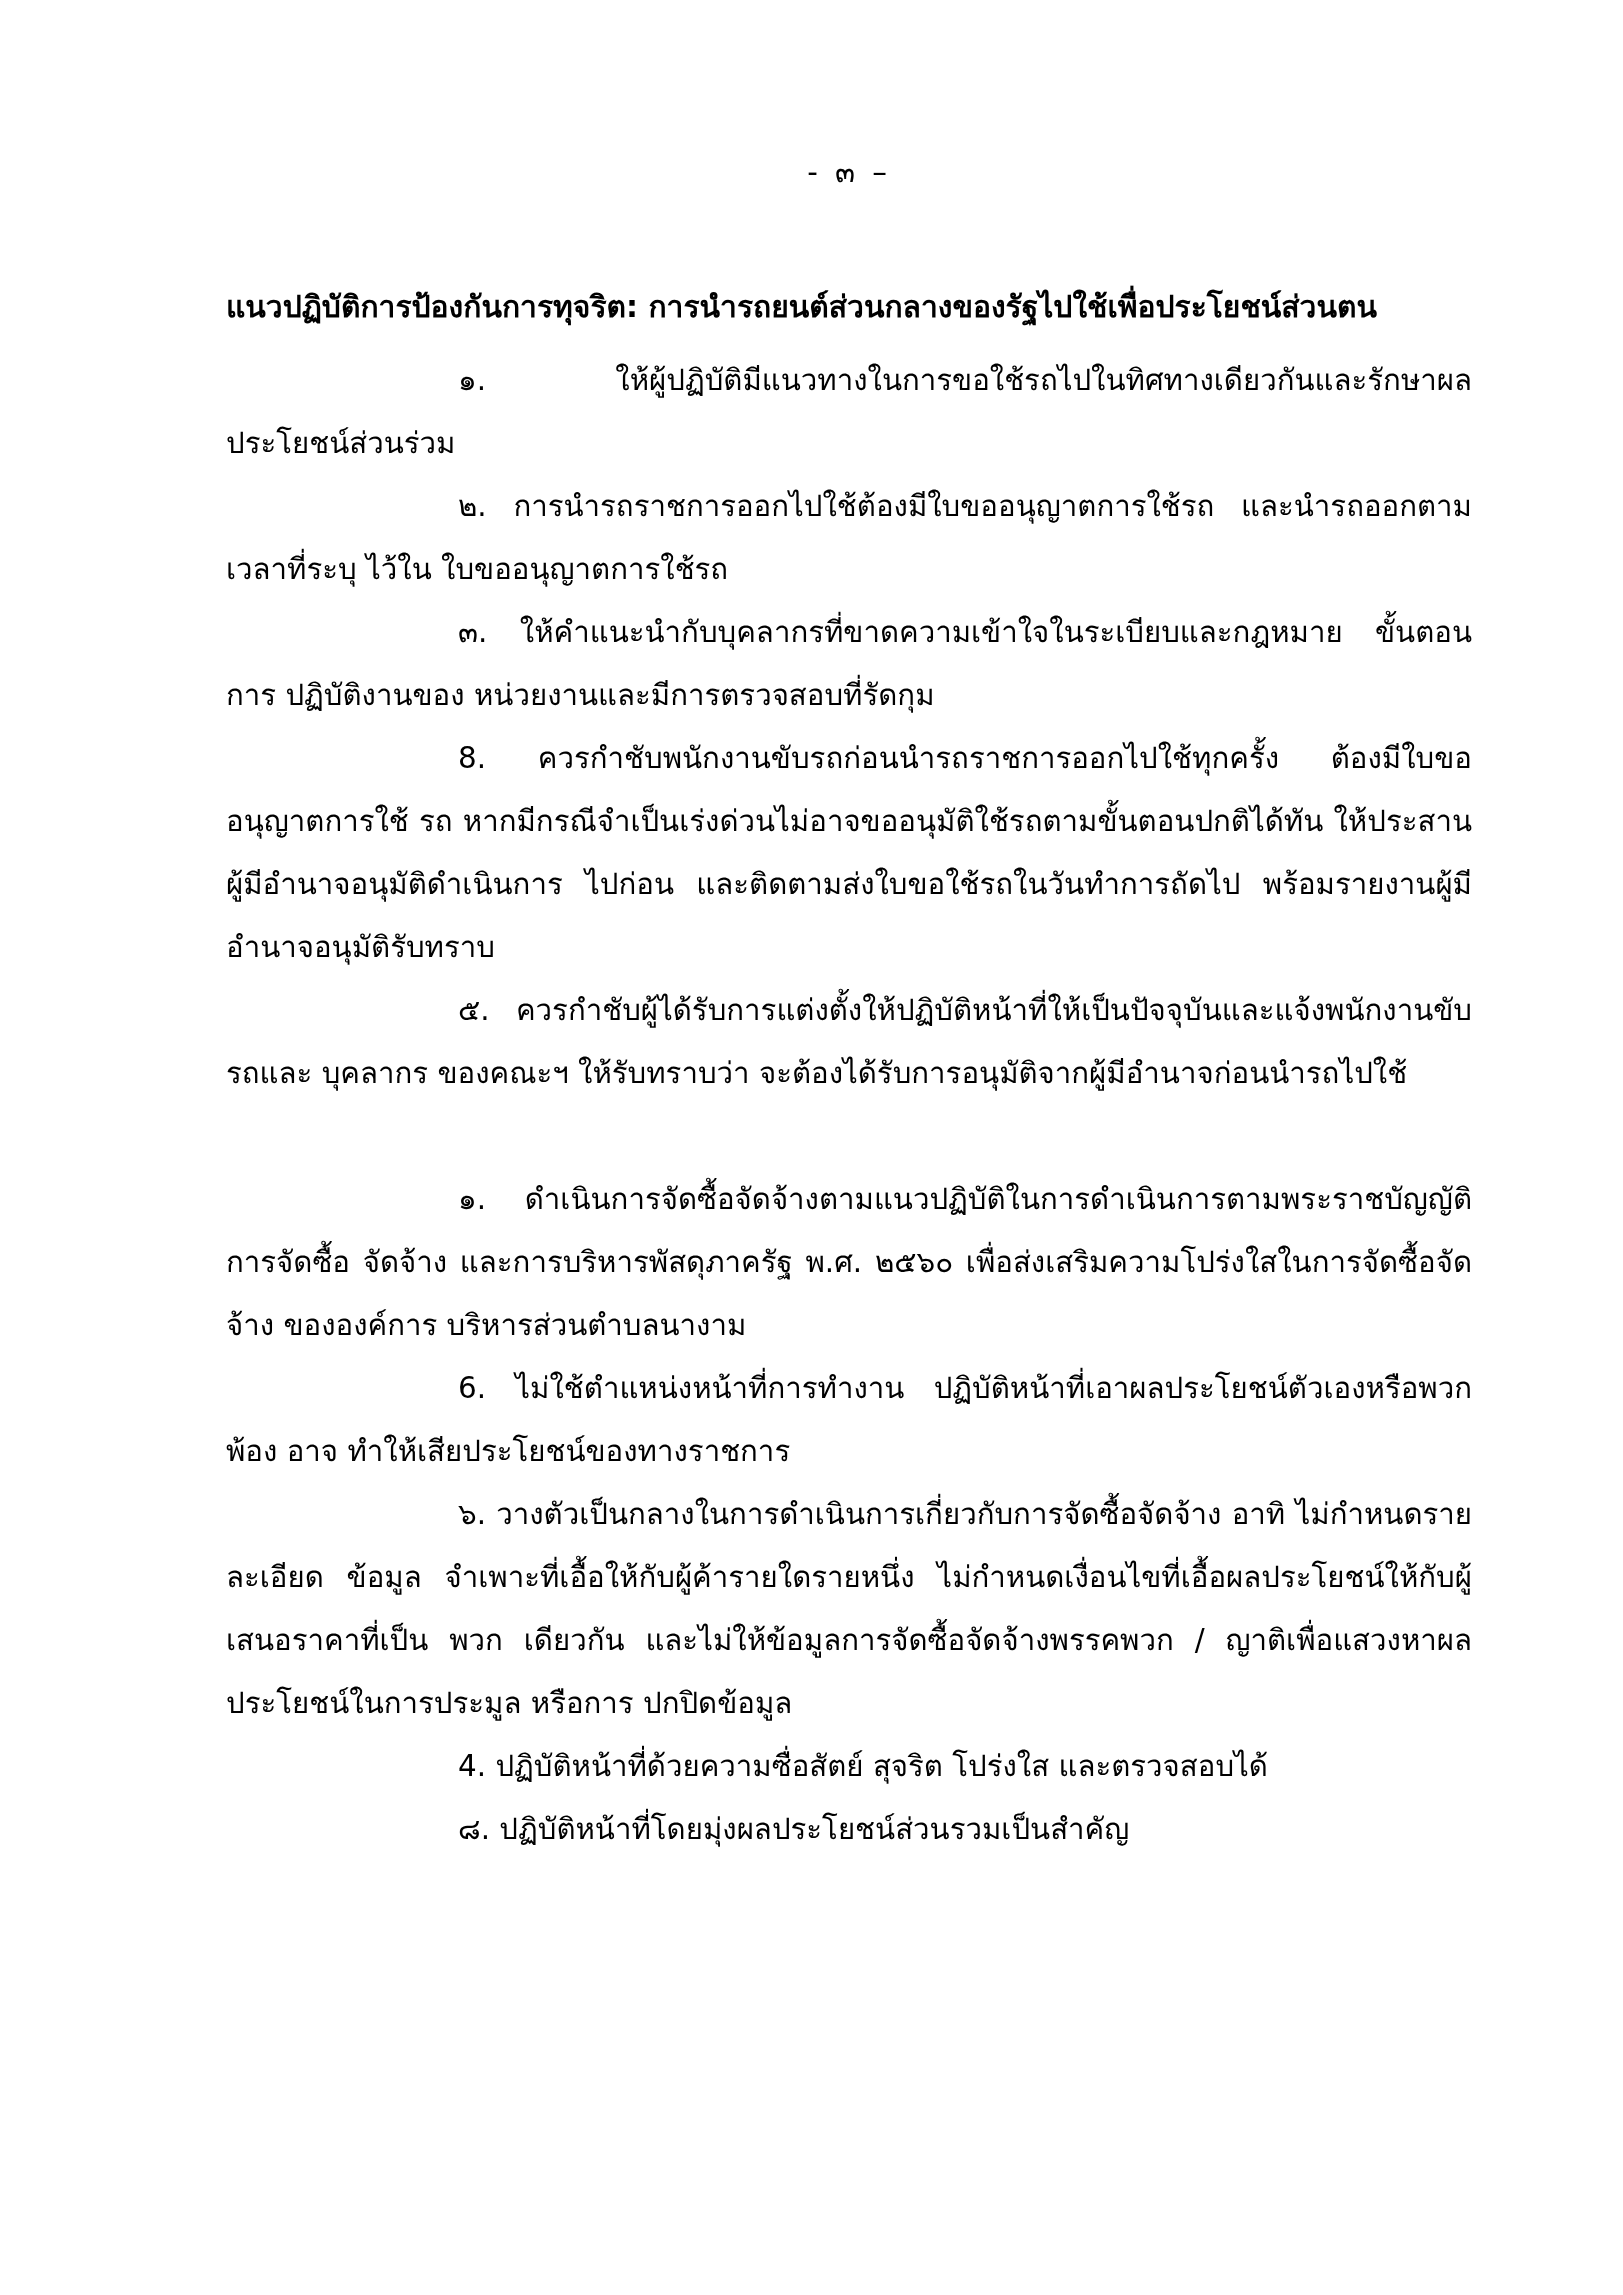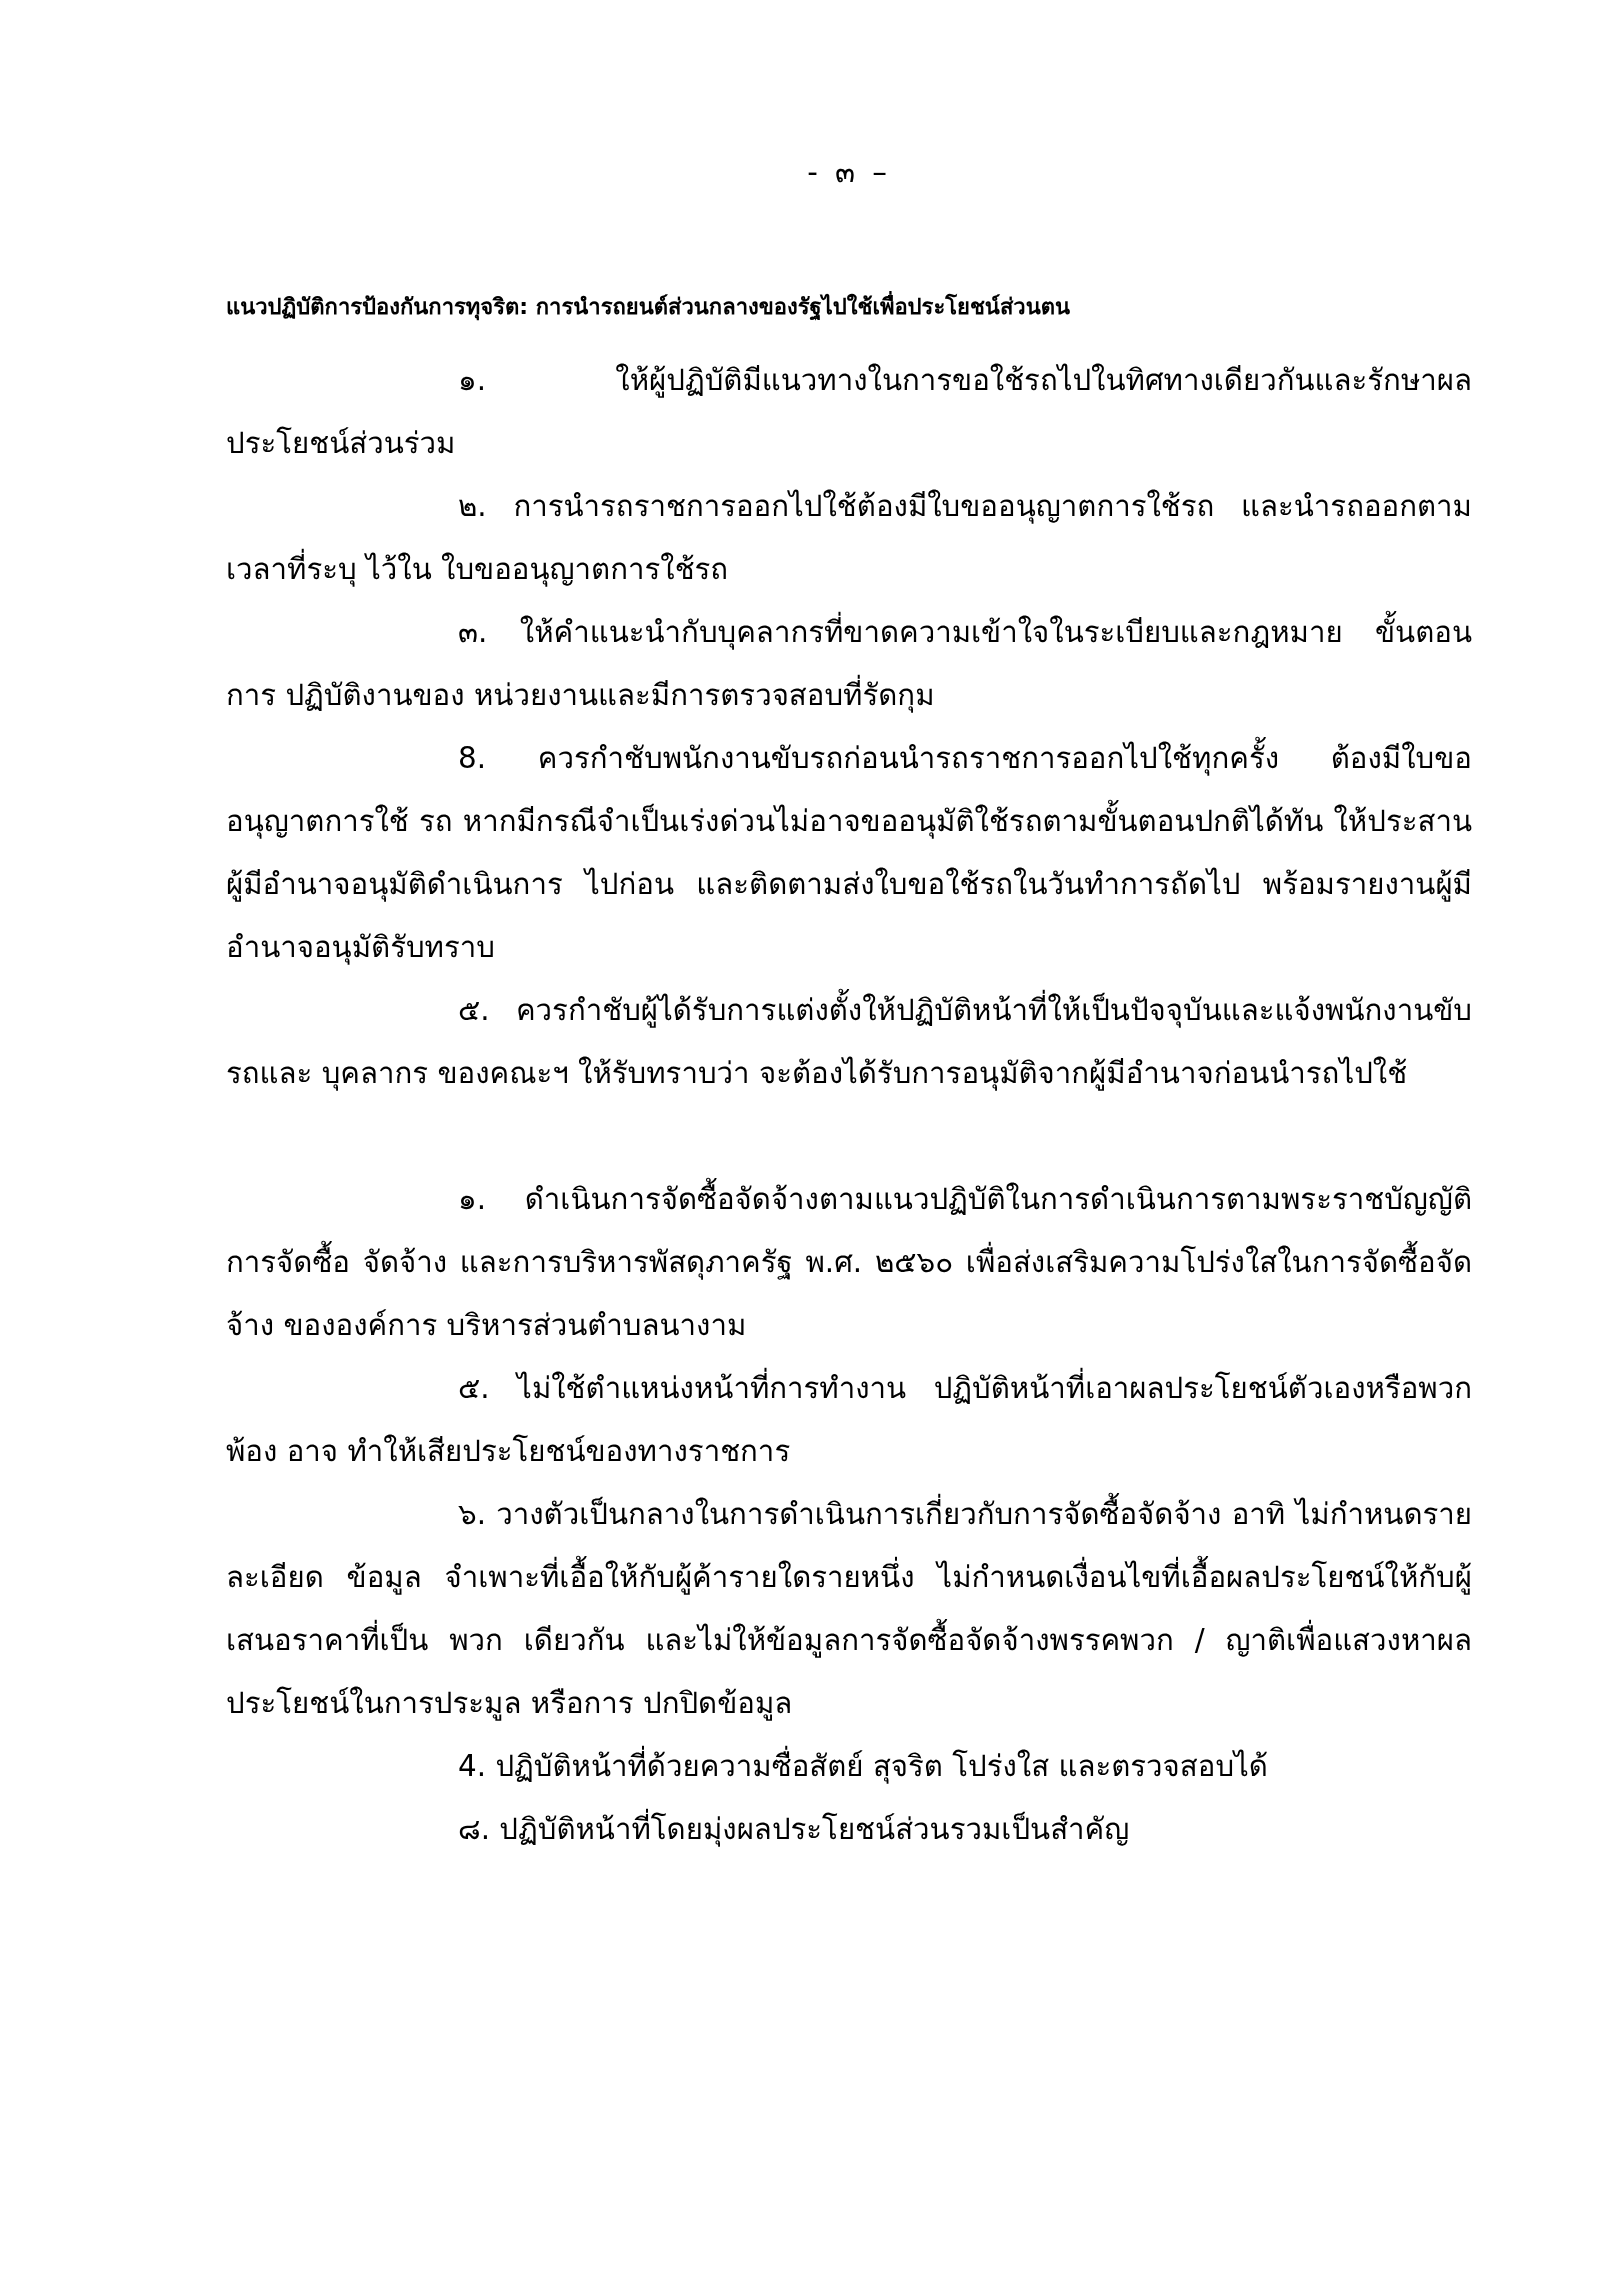--- a/index.html
+++ b/index.html
@@ -19,21 +19,21 @@
     overflow: hidden;
   }
   .page-number {
     text-align: center;
     font-size: 29.4px;
     line-height: 63px;
     margin: 0 0 71px 0;
     letter-spacing: 3.9px;
   }
   .section-heading {
-    font-size: 22px;
+    font-size: 30px;
     font-weight: bold;
     line-height: 63px;
     margin: 0 0 10.5px 0;
     text-indent: 0;
   }
   .guideline-section {
     margin: 0;
   }
   .guideline-section + .guideline-section {
     margin-top: 63px;
@@ -58,20 +58,20 @@
     <h1 class="section-heading">แนวปฏิบัติการป้องกันการทุจริต: การนำรถยนต์ส่วนกลางของรัฐไปใช้เพื่อประโยชน์ส่วนตน</h1>
     <p class="guideline-item">๑. ให้ผู้ปฏิบัติมีแนวทางในการขอใช้รถไปในทิศทางเดียวกันและรักษาผลประโยชน์ส่วนร่วม</p>
     <p class="guideline-item">๒. การนำรถราชการออกไปใช้ต้องมีใบขออนุญาตการใช้รถ และนำรถออกตามเวลาที่ระบุ ไว้ใน ใบขออนุญาตการใช้รถ</p>
     <p class="guideline-item">๓. ให้คำแนะนำกับบุคลากรที่ขาดความเข้าใจในระเบียบและกฎหมาย ขั้นตอนการ ปฏิบัติงานของ หน่วยงานและมีการตรวจสอบที่รัดกุม</p>
     <p class="guideline-item">8. ควรกำชับพนักงานขับรถก่อนนำรถราชการออกไปใช้ทุกครั้ง ต้องมีใบขออนุญาตการใช้ รถ หากมีกรณีจำเป็นเร่งด่วนไม่อาจขออนุมัติใช้รถตามขั้นตอนปกติได้ทัน ให้ประสานผู้มีอำนาจอนุมัติดำเนินการ ไปก่อน และติดตามส่งใบขอใช้รถในวันทำการถัดไป พร้อมรายงานผู้มีอำนาจอนุมัติรับทราบ</p>
     <p class="guideline-item">๕. ควรกำชับผู้ได้รับการแต่งตั้งให้ปฏิบัติหน้าที่ให้เป็นปัจจุบันและแจ้งพนักงานขับรถและ บุคลากร ของคณะฯ ให้รับทราบว่า จะต้องได้รับการอนุมัติจากผู้มีอำนาจก่อนนำรถไปใช้</p>
   </section>
 
   <section class="guideline-section">
     <p class="guideline-item">๑. ดำเนินการจัดซื้อจัดจ้างตามแนวปฏิบัติในการดำเนินการตามพระราชบัญญัติการจัดซื้อ จัดจ้าง และการบริหารพัสดุภาครัฐ พ.ศ. ๒๕๖๐ เพื่อส่งเสริมความโปร่งใสในการจัดซื้อจัดจ้าง ขององค์การ บริหารส่วนตำบลนางาม</p>
-    <p class="guideline-item">๕. ไม่ใช้ตำแหน่งหน้าที่การทำงาน ปฏิบัติหน้าที่เอาผลประโยชน์ตัวเองหรือพวกพ้อง อาจ ทำให้เสียประโยชน์ของทางราชการ</p>
+    <p class="guideline-item">6. ไม่ใช้ตำแหน่งหน้าที่การทำงาน ปฏิบัติหน้าที่เอาผลประโยชน์ตัวเองหรือพวกพ้อง อาจ ทำให้เสียประโยชน์ของทางราชการ</p>
     <p class="guideline-item">๖. วางตัวเป็นกลางในการดำเนินการเกี่ยวกับการจัดซื้อจัดจ้าง อาทิ ไม่กำหนดรายละเอียด ข้อมูล จำเพาะที่เอื้อให้กับผู้ค้ารายใดรายหนึ่ง ไม่กำหนดเงื่อนไขที่เอื้อผลประโยชน์ให้กับผู้เสนอราคาที่เป็น พวก เดียวกัน และไม่ให้ข้อมูลการจัดซื้อจัดจ้างพรรคพวก / ญาติเพื่อแสวงหาผลประโยชน์ในการประมูล หรือการ ปกปิดข้อมูล</p>
     <p class="guideline-item">4. ปฏิบัติหน้าที่ด้วยความซื่อสัตย์ สุจริต โปร่งใส และตรวจสอบได้</p>
     <p class="guideline-item">๘. ปฏิบัติหน้าที่โดยมุ่งผลประโยชน์ส่วนรวมเป็นสำคัญ</p>
   </section>
 
 </main>
 
 
 </body></html>

